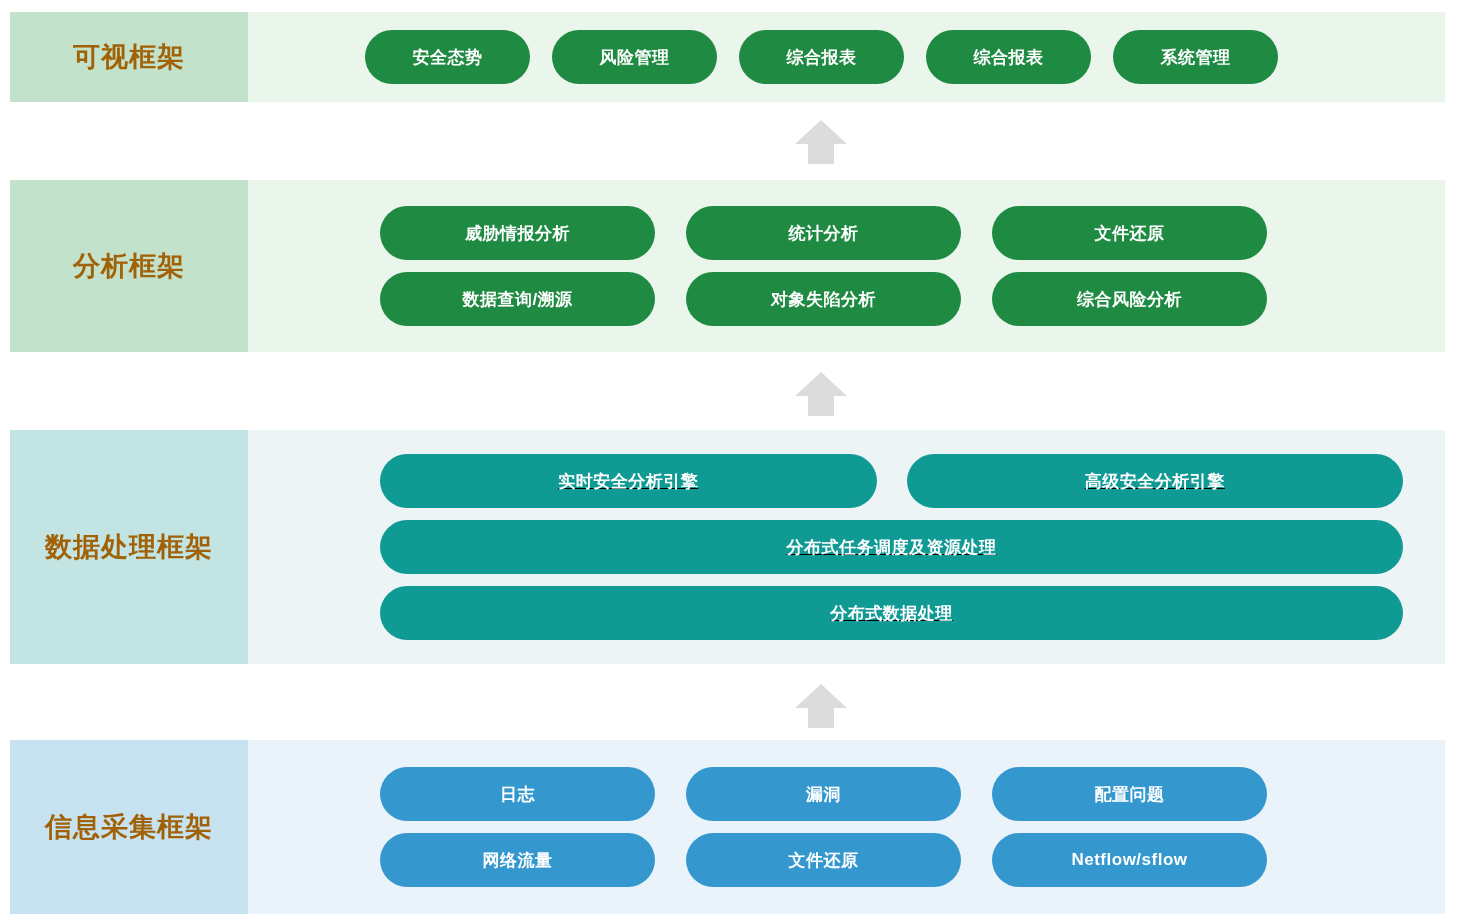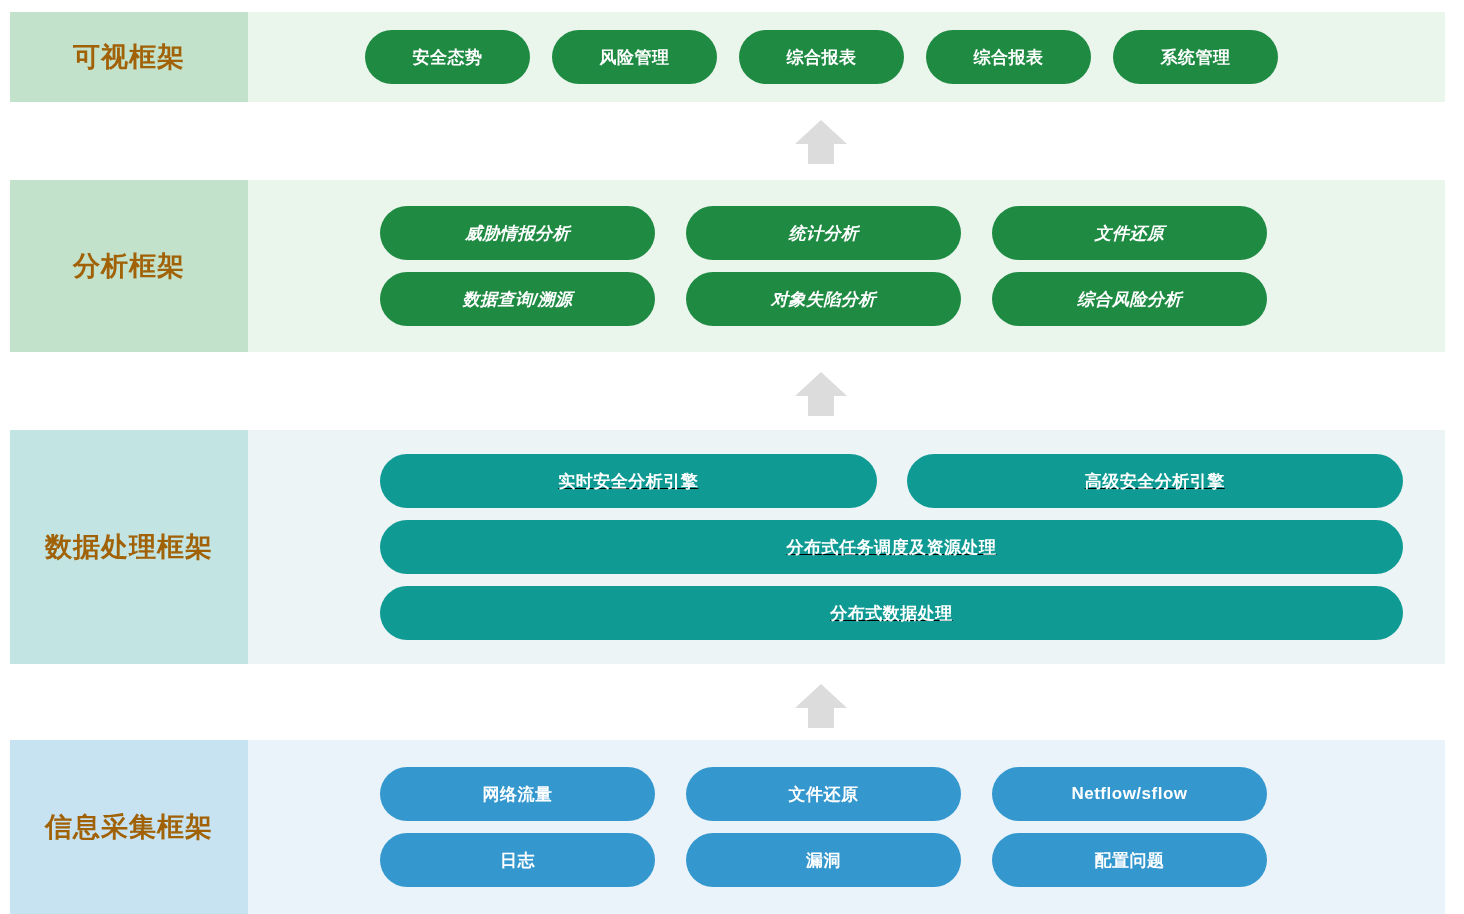--- a/index.html
+++ b/index.html
@@ -80,21 +80,21 @@
 
   
   #layer-visual { top: 12px; height: 90px; }
   #layer-visual .layer-body { padding-left: 117px; }
   #layer-visual .pill-row { gap: 22px; }
   #layer-visual .pill { width: 165px; }
 
   
   #layer-analysis { top: 180px; height: 172px; }
   #layer-analysis .layer-body { padding-left: 132px; gap: 12px; }
-  #layer-analysis .pill-row { gap: 31px; font-style: italic; }
+  #layer-analysis .pill-row { gap: 31px; }
   #layer-analysis .pill { width: 275px; }
 
   
   #layer-data { top: 430px; height: 234px; }
   #layer-data .layer-body { padding-left: 132px; padding-right: 42px; gap: 12px; text-decoration: underline; }
   #layer-data .pill-row.split { gap: 30px; }
   #layer-data .pill-row.split .pill { flex: 1 1 0; }
   #layer-data .pill-row.full .pill { flex: 1 1 100%; }
 
   
@@ -180,25 +180,25 @@
   <div class="arrow-up" id="arrow-3">
     <svg viewBox="0 0 52 44" xmlns="http://www.w3.org/2000/svg" aria-hidden="true">
       <path d="M26 0 L52 24 L39 24 L39 44 L13 44 L13 24 L0 24 Z" fill="#dcdcdc"></path>
     </svg>
   </div>
 
   <div class="layer tint-blue" id="layer-collect">
     <div class="layer-label">信息采集框架</div>
     <div class="layer-body">
       <div class="pill-row">
+        <div class="pill blue">日志</div>
+        <div class="pill blue">漏洞</div>
+        <div class="pill blue">配置问题</div>
+      </div>
+      <div class="pill-row">
         <div class="pill blue">网络流量</div>
         <div class="pill blue">文件还原</div>
         <div class="pill blue">Netflow/sflow</div>
       </div>
-      <div class="pill-row">
-        <div class="pill blue">日志</div>
-        <div class="pill blue">漏洞</div>
-        <div class="pill blue">配置问题</div>
-      </div>
     </div>
   </div>
 
 </div>
 
 </body></html>

